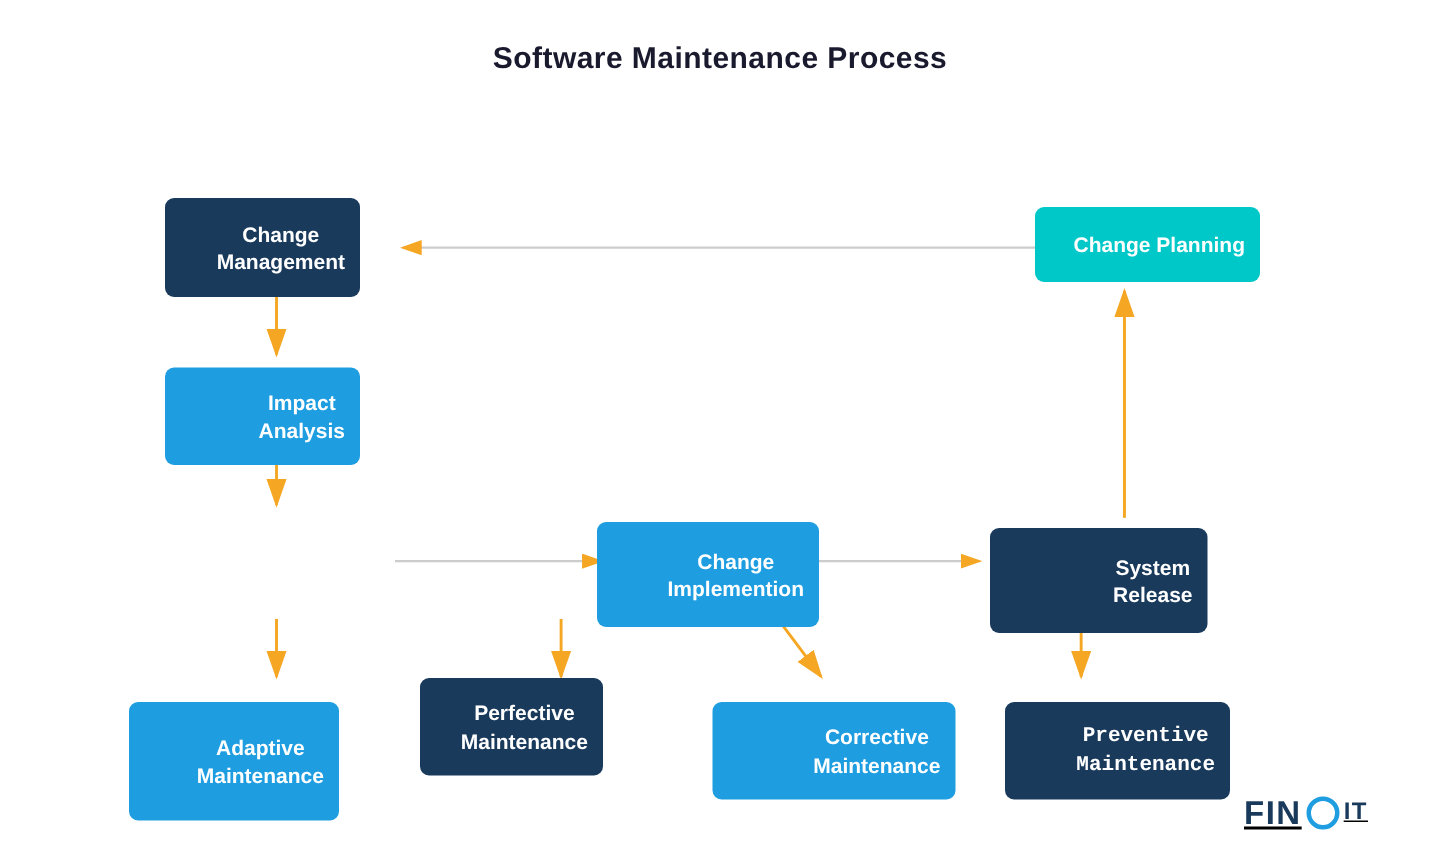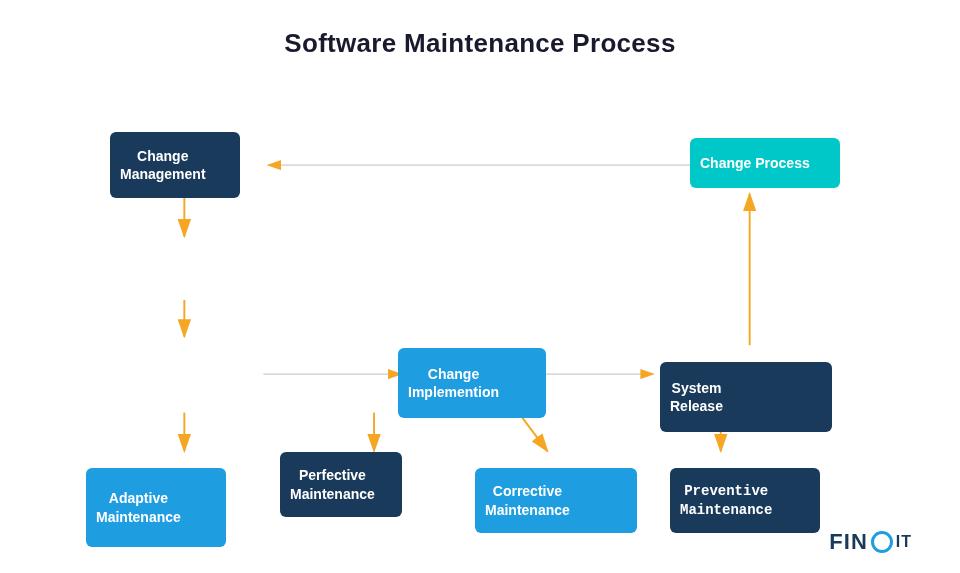--- a/index.html
+++ b/index.html
@@ -12,40 +12,40 @@
       position: relative;
     }
     .page {
       width: 960px;
       height: 573px;
       position: relative;
       background: #fff;
     }
     .title {
       text-align: center;
-      font-size: 26px;
+      font-size: 20px;
       font-weight: 800;
       color: #1a1a2e;
       padding-top: 28px;
       letter-spacing: 0.3px;
     }
     .diagram {
       position: absolute;
       top: 90px;
       left: 60px;
       right: 60px;
       bottom: 40px;
     }
     
     .box {
       position: absolute;
       border-radius: 6px;
       display: flex;
       align-items: center;
-      justify-content: flex-start;
+      justify-content: flex-end;
       text-align: center;
       font-size: 14px;
       font-weight: 600;
       color: #fff;
       line-height: 1.3;
       padding: 8px 10px;
     }
     .box-dark { background: #1a3a5c; }
     .box-blue { background: #1e9de0; }
     .box-teal { background: #00c8c8; color: #fff; }
@@ -59,20 +59,21 @@
     }
 
     
     .logo {
       position: absolute;
       bottom: 18px;
       right: 48px;
       display: flex;
       align-items: center;
       gap: 2px;
+      text-decoration: underline;
     }
     .logo-fin {
       font-size: 22px;
       font-weight: 800;
       color: #1a3a5c;
       letter-spacing: 1px;
     }
     .logo-circle {
       width: 22px;
       height: 22px;
@@ -132,30 +133,33 @@
 
       <line x1="670" y1="335" x2="670" y2="375" stroke="#f5a623" stroke-width="2" marker-end="url(#arrow-orange)"></line>
     </svg>
 
     <div class="box box-dark" style="left:50px; top:42px; width:130px; height:66px;">
       <span style="white-space:pre-line;">Change
 Management</span>
     </div>
 
     <div class="box box-teal" style="left:630px; top:48px; width:150px; height:50px;">
-      <span>Change Process</span>
+      <span>Change Planning</span>
     </div>
 
+    <div class="box box-blue" style="left:50px; top:155px; width:130px; height:65px;">
+      <span>Impact<br>Analysis</span>
+    </div>
 
 
     <div class="box box-blue" style="left:338px; top:258px; width:148px; height:70px;">
       <span>Change<br>Implemention</span>
     </div>
 
-    <div class="box box-dark" style="left:600px; top:272px; width:172px; height:70px;">
+    <div class="box box-dark" style="left:600px; top:262px; width:145px; height:70px;">
       <span>System<br>Release</span>
     </div>
 
     <div class="box box-blue" style="left:26px; top:378px; width:140px; height:79px;">
       <span>Adaptive<br>Maintenance</span>
     </div>
 
     <div class="box box-dark" style="left:220px; top:362px; width:122px; height:65px;">
       <span>Perfective<br>Maintenance</span>
     </div>

